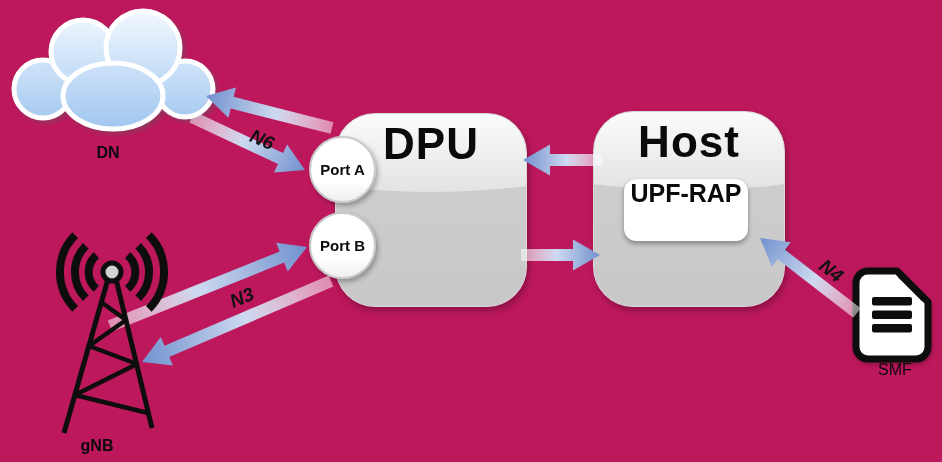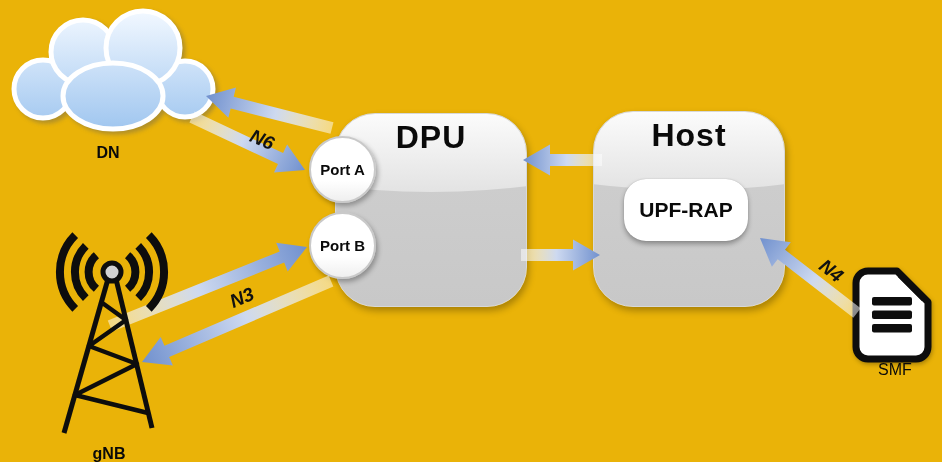--- a/index.html
+++ b/index.html
@@ -1,18 +1,18 @@
 <!DOCTYPE html>
 <html><head>
 <meta charset="utf-8">
 <style>
   html,body { margin:0; padding:0; background:#ffffff; }
   .stage {
     position:relative; width:942px; height:462px; overflow:hidden;
-    background:#eab308;
+    background:#be185d;
     font-family:"Liberation Sans", sans-serif;
     color:#0d0d0d;
   }
   .abs { position:absolute; }
 
   
   .gbox {
     position:absolute; width:190px; height:192px;
     border-radius:40px;
     background:linear-gradient(180deg,#d0d0d0 0%,#c8c8c8 100%);
@@ -23,47 +23,47 @@
     position:absolute; inset:0; border-radius:39px; overflow:hidden;
   }
   .gloss::before {
     content:""; position:absolute;
     left:-190px; width:570px; top:-122px; height:200px;
     border-radius:50%;
     background:linear-gradient(180deg,#ffffff 55%,#f7f7f7 68%,#e3e3e3 100%);
   }
   .gbox-title {
     position:absolute; top:5px; left:0; right:0; text-align:center;
-    font-size:32px; font-weight:700; letter-spacing:1px; color:#0a0a0a;
+    font-size:44px; font-weight:700; letter-spacing:1px; color:#0a0a0a;
   }
   .port {
     position:absolute; left:-27px; width:67px; height:67px;
     border-radius:50%;
     background:linear-gradient(180deg,#ffffff 68%,#efefef 100%);
     border:2px solid #c9c9c9;
     box-shadow:2px 3px 5px rgba(0,0,0,0.30);
     display:flex; align-items:center; justify-content:center;
     font-size:15px; font-weight:600; color:#0a0a0a;
     box-sizing:border-box;
   }
   .port-a { top:22px; }
   .port-b { top:98px; }
   .upf-box {
     position:absolute; left:30px; top:67px; width:124px; height:62px;
-    background:#ffffff; border-radius:22px;
+    background:#ffffff; border-radius:12px;
     box-shadow:0 3px 5px rgba(0,0,0,0.32), 0 0 1px rgba(0,0,0,0.25);
-    display:flex; align-items:center; justify-content:center;
-    font-size:21px; font-weight:700; color:#0a0a0a;
+    display:flex; justify-content:center;
+    font-size:25px; font-weight:700; color:#0a0a0a;
   }
 
   .node-label {
     position:absolute; font-size:16px; font-weight:600; text-align:center; color:#0a0a0a;
   }
   #dn-label  { left:86px;  top:144px; width:44px; }
-  #gnb-label { left:84px;  top:437px; width:50px;margin-top:8px; }
+  #gnb-label { left:72px;  top:437px; width:50px; }
   #smf-label { left:869px; top:361px; width:52px; font-weight:400; }
 
   .link-label {
     position:absolute; font-style:italic; font-weight:700; font-size:19px; color:#111;
     width:40px; text-align:center;
   }
   #n6-label { left:242px; top:129px; transform:rotate(23deg); }
   #n3-label { left:222px; top:287px; transform:rotate(-23deg); }
   #n4-label { left:811px; top:260px; transform:rotate(38deg); }
 

